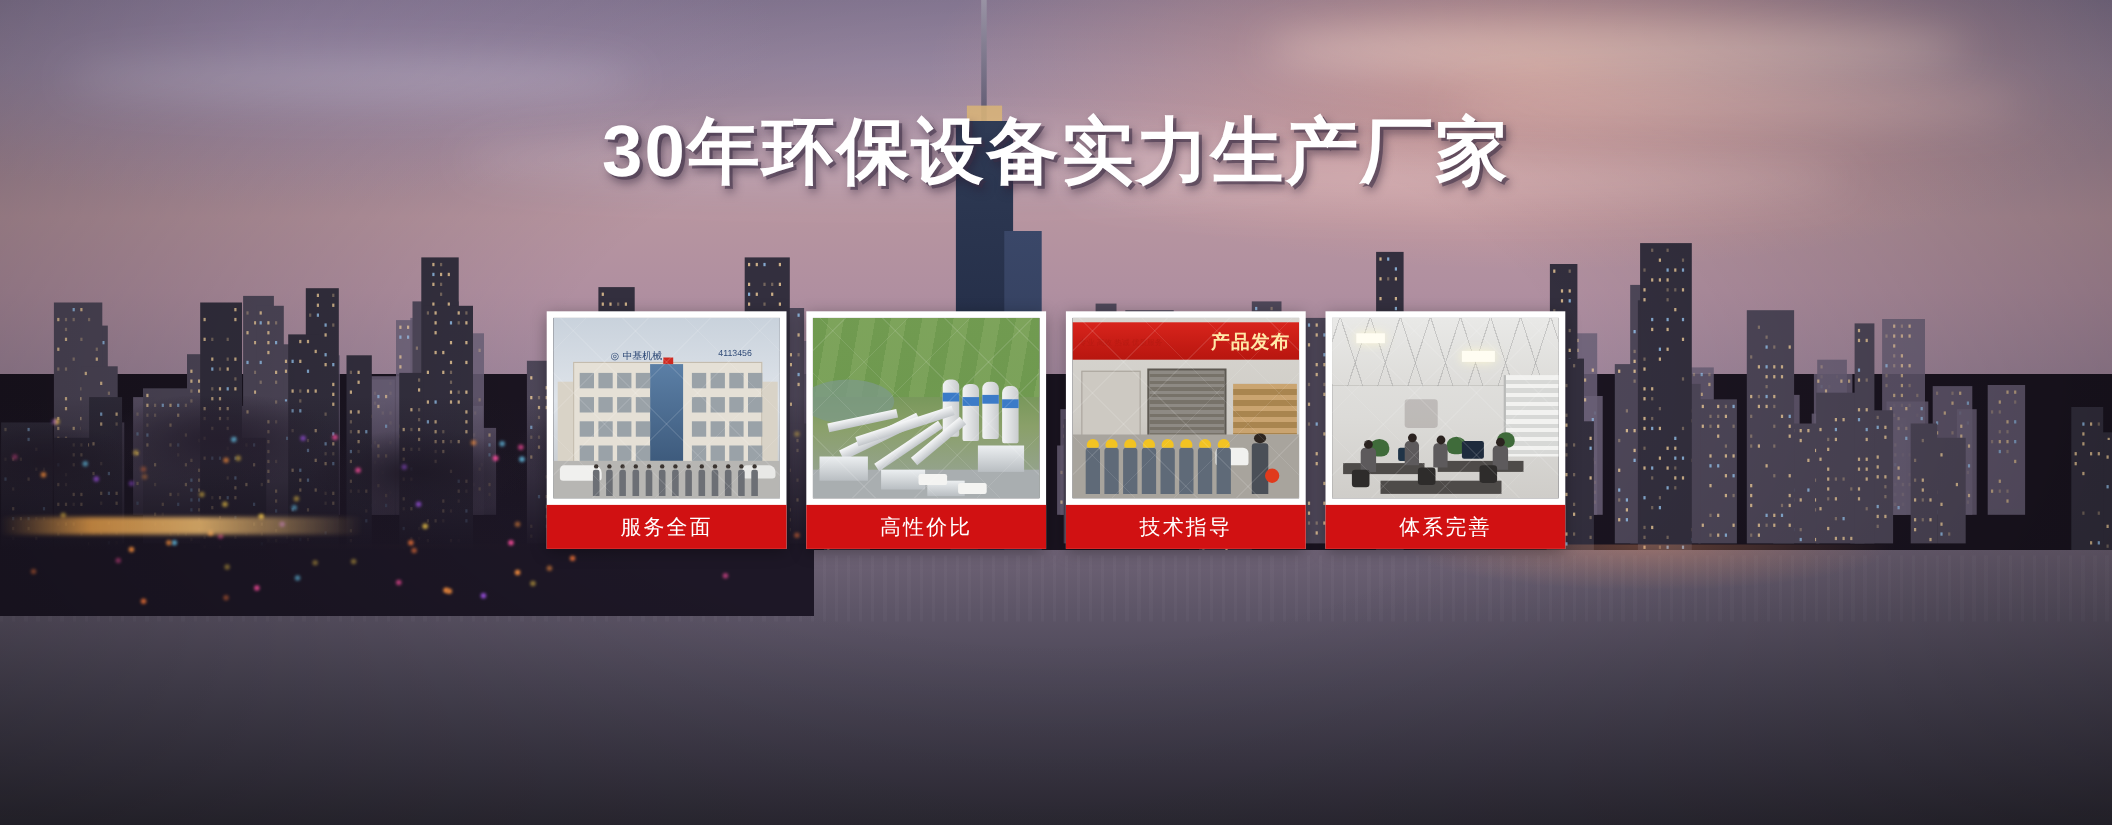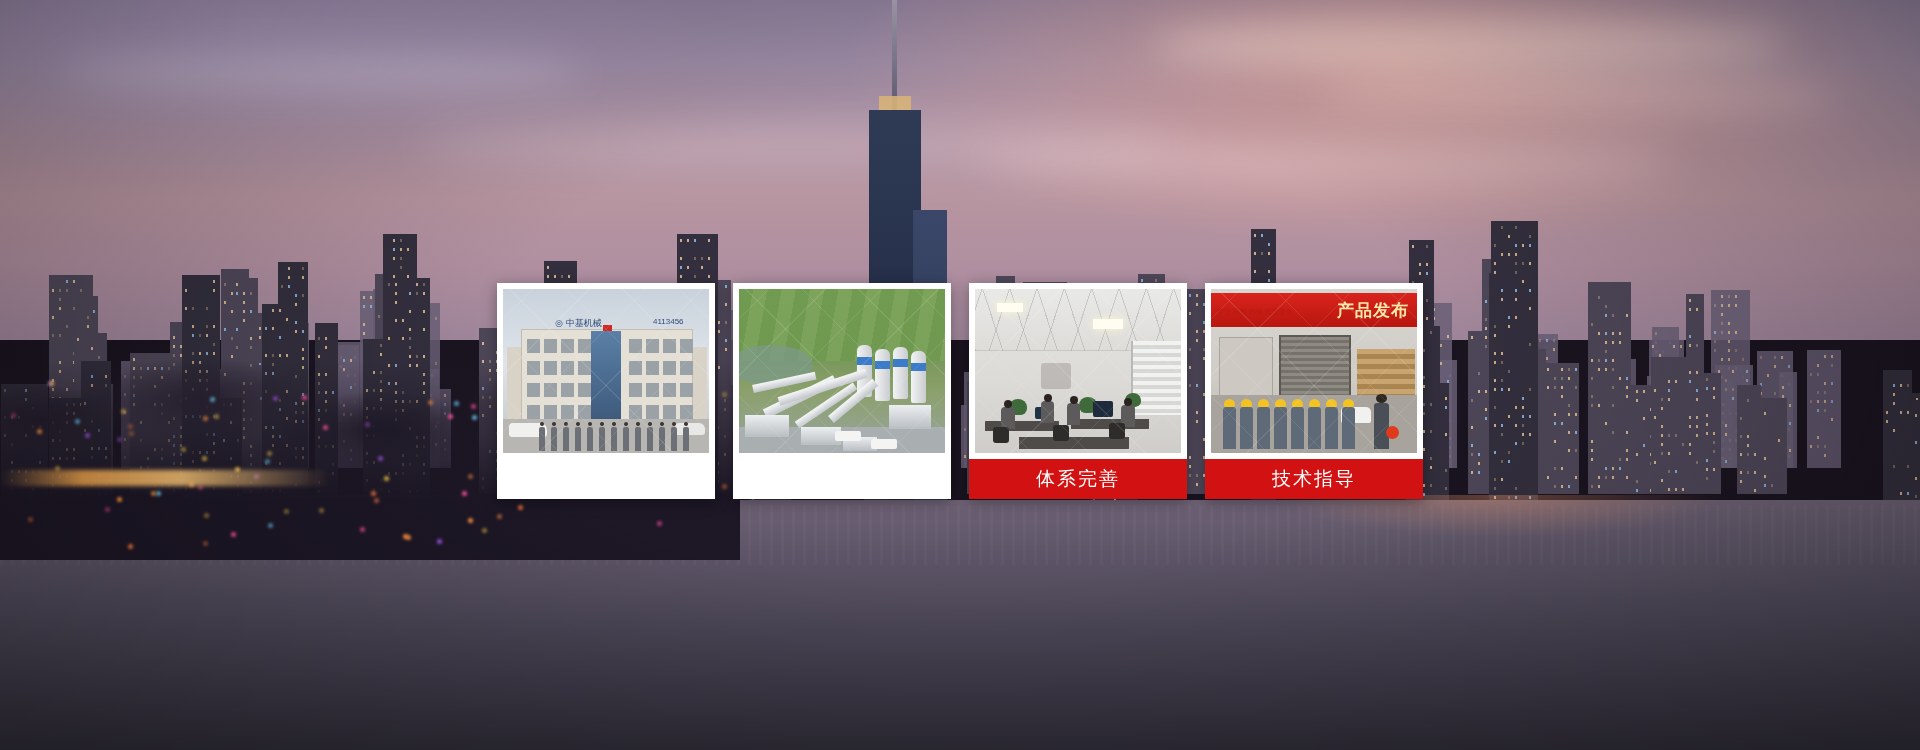--- a/index.html
+++ b/index.html
@@ -3572,20 +3572,21 @@
         <div class="fl" style="left: 11px; top: 53px; background: rgb(255, 79, 160); opacity: 0.46;"></div>
         <div class="fl" style="left: 75px; top: 59px; background: rgb(111, 214, 255); opacity: 0.69;"></div>
       </div>
     <div class="bridge"></div>
 
     <div class="vignette"></div>
   </div>
 
   <div class="content">
 
+    <div class="headline">30年环保设备实力生产厂家</div>
 
 
     <div class="cards">
 
       <div class="card">
         <div class="thumb">
           <div class="p1">
             <div class="b-wingL"></div>
             <div class="b-wingR"></div>
             <div class="b-main"></div>
@@ -3644,20 +3645,21 @@
                 <div class="b-win" style="left: 58px; top: 116px; position: absolute;"></div>
                 <div class="b-win" style="left: 75px; top: 116px; position: absolute;"></div>
                 <div class="b-win" style="left: 126px; top: 116px; position: absolute;"></div>
                 <div class="b-win" style="left: 143px; top: 116px; position: absolute;"></div>
                 <div class="b-win" style="left: 160px; top: 116px; position: absolute;"></div>
                 <div class="b-win" style="left: 177px; top: 116px; position: absolute;"></div>
               </div>
           </div>
           <div class="wm"></div>
         </div>
+        <div class="caption">服务全面</div>
       </div>
 
       <div class="card">
         <div class="thumb">
           <div class="p2">
             <div class="field"></div>
             <div class="pond"></div>
             <div class="road"></div>
             <div id="p2parts">
                 <div class="silo" style="left: 118px; top: 56px;">
@@ -3680,52 +3682,21 @@
                 <div class="shed" style="left: 6px; top: 126px; width: 44px; height: 22px;"></div>
                 <div class="shed" style="left: 62px; top: 138px; width: 40px; height: 18px;"></div>
                 <div class="shed" style="left: 150px; top: 116px; width: 42px; height: 24px;"></div>
                 <div class="shed" style="left: 104px; top: 148px; width: 34px; height: 14px;"></div>
                 <div class="truck" style="left: 96px; top: 142px;"></div>
                 <div class="truck" style="left: 132px; top: 150px;"></div>
               </div>
           </div>
           <div class="wm"></div>
         </div>
-      </div>
-
-      <div class="card">
-        <div class="thumb">
-          <div class="p3">
-            <div class="ceiling"></div>
-            <div class="grid"></div>
-            <div class="panel" style="left:22px;top:14px;width:26px;height:9px;"></div>
-            <div class="panel" style="left:118px;top:30px;width:30px;height:10px;"></div>
-            <div class="blind"></div>
-            <div class="wallart"></div>
-            <div id="p3office">
-                <div class="plant" style="left: 34px; top: 110px; width: 18px; height: 16px;"></div>
-                <div class="plant" style="left: 104px; top: 108px; width: 18px; height: 16px;"></div>
-                <div class="plant" style="left: 150px; top: 104px; width: 16px; height: 14px;"></div>
-                <div class="desk" style="left: 10px; top: 132px; width: 74px; height: 10px;"></div>
-                <div class="desk" style="left: 96px; top: 130px; width: 78px; height: 10px;"></div>
-                <div class="desk" style="left: 44px; top: 148px; width: 110px; height: 12px;"></div>
-                <div class="mon" style="left: 118px; top: 112px; width: 20px; height: 16px;"></div>
-                <div class="mon" style="left: 60px; top: 118px; width: 16px; height: 12px; background: rgb(32, 52, 71);"></div>
-                <div class="worker" style="left: 26px; top: 118px; width: 14px; height: 22px;"></div>
-                <div class="worker" style="left: 66px; top: 112px; width: 13px; height: 22px;"></div>
-                <div class="worker" style="left: 92px; top: 114px; width: 13px; height: 22px;"></div>
-                <div class="worker" style="left: 146px; top: 116px; width: 14px; height: 22px;"></div>
-                <div class="chair" style="left: 18px; top: 138px; width: 16px; height: 16px;"></div>
-                <div class="chair" style="left: 78px; top: 136px; width: 16px; height: 16px;"></div>
-                <div class="chair" style="left: 134px; top: 134px; width: 16px; height: 16px;"></div>
-              </div>
-          </div>
-          <div class="wm"></div>
-        </div>
-        <div class="caption">体系完善</div>
+        <div class="caption">高性价比</div>
       </div>
 
       <div class="card">
         <div class="thumb">
           <div class="p4">
             <div class="banner">产品发布</div>
             <div class="wallsign">专业 高效 热诚 优质服务</div>
             <div class="wallbox"></div>
             <div class="shutter"></div>
             <div class="stack"></div>
@@ -3760,15 +3731,47 @@
                 <div class="wk" style="left: 131px;">
                   <i></i>
                 </div>
               </div>
           </div>
           <div class="wm"></div>
         </div>
         <div class="caption">技术指导</div>
       </div>
 
+      <div class="card">
+        <div class="thumb">
+          <div class="p3">
+            <div class="ceiling"></div>
+            <div class="grid"></div>
+            <div class="panel" style="left:22px;top:14px;width:26px;height:9px;"></div>
+            <div class="panel" style="left:118px;top:30px;width:30px;height:10px;"></div>
+            <div class="blind"></div>
+            <div class="wallart"></div>
+            <div id="p3office">
+                <div class="plant" style="left: 34px; top: 110px; width: 18px; height: 16px;"></div>
+                <div class="plant" style="left: 104px; top: 108px; width: 18px; height: 16px;"></div>
+                <div class="plant" style="left: 150px; top: 104px; width: 16px; height: 14px;"></div>
+                <div class="desk" style="left: 10px; top: 132px; width: 74px; height: 10px;"></div>
+                <div class="desk" style="left: 96px; top: 130px; width: 78px; height: 10px;"></div>
+                <div class="desk" style="left: 44px; top: 148px; width: 110px; height: 12px;"></div>
+                <div class="mon" style="left: 118px; top: 112px; width: 20px; height: 16px;"></div>
+                <div class="mon" style="left: 60px; top: 118px; width: 16px; height: 12px; background: rgb(32, 52, 71);"></div>
+                <div class="worker" style="left: 26px; top: 118px; width: 14px; height: 22px;"></div>
+                <div class="worker" style="left: 66px; top: 112px; width: 13px; height: 22px;"></div>
+                <div class="worker" style="left: 92px; top: 114px; width: 13px; height: 22px;"></div>
+                <div class="worker" style="left: 146px; top: 116px; width: 14px; height: 22px;"></div>
+                <div class="chair" style="left: 18px; top: 138px; width: 16px; height: 16px;"></div>
+                <div class="chair" style="left: 78px; top: 136px; width: 16px; height: 16px;"></div>
+                <div class="chair" style="left: 134px; top: 134px; width: 16px; height: 16px;"></div>
+              </div>
+          </div>
+          <div class="wm"></div>
+        </div>
+        <div class="caption">体系完善</div>
+      </div>
+
     </div>
   </div>
 </div>
 
 </body></html>

